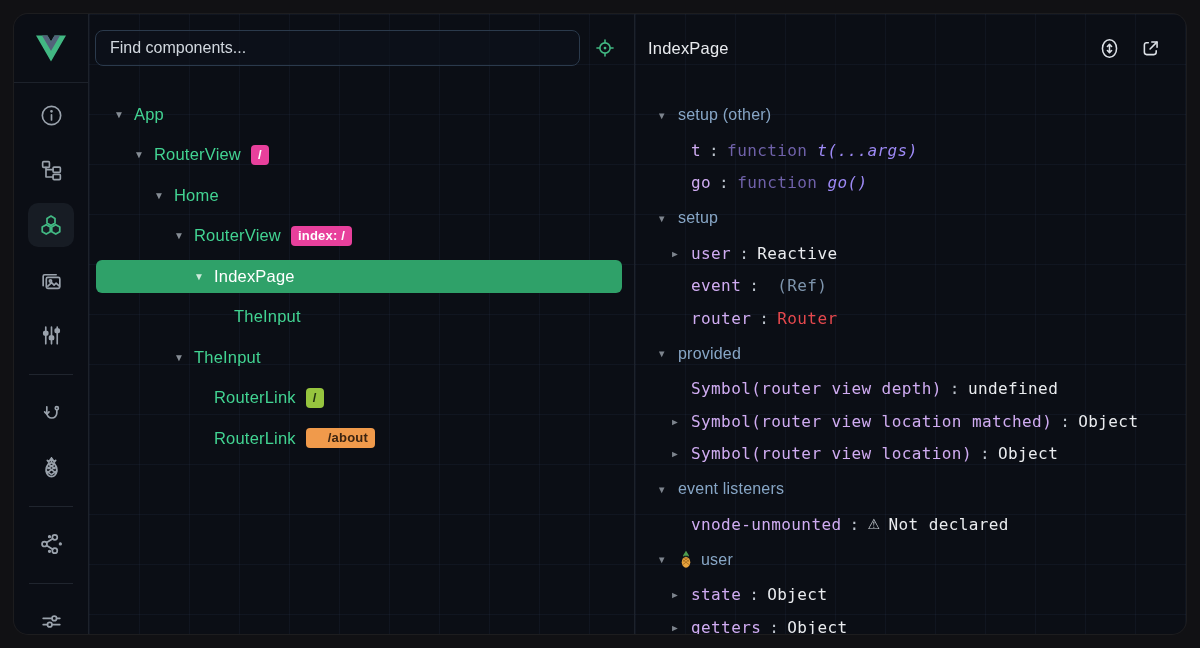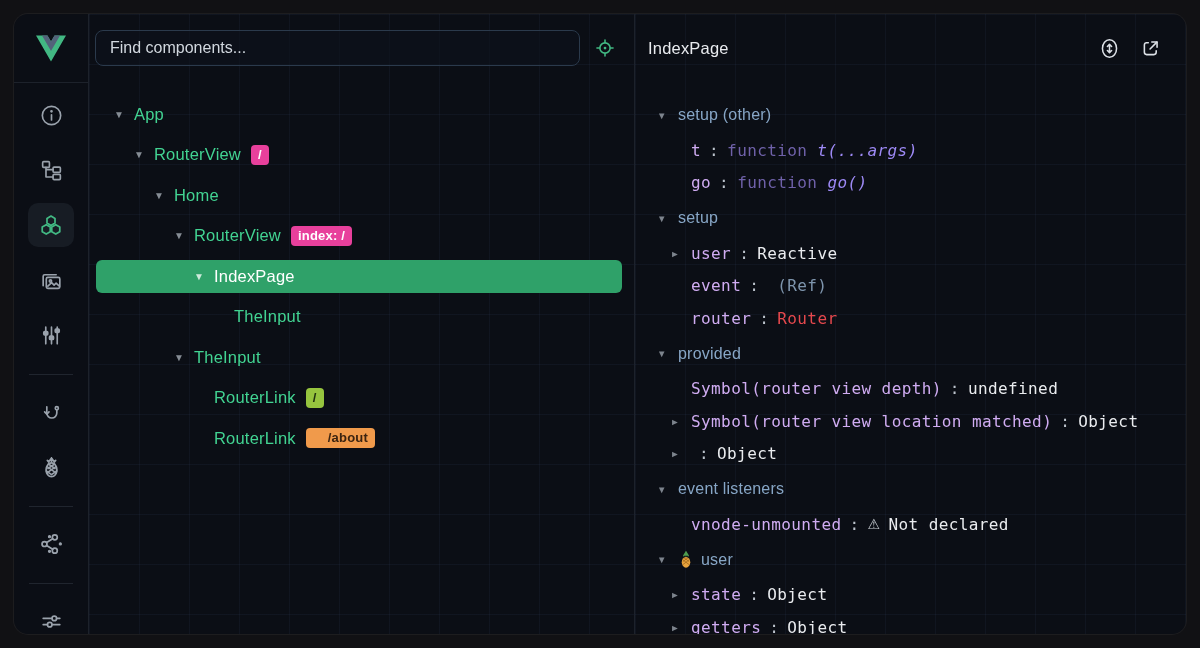--- a/index.html
+++ b/index.html
@@ -303,20 +303,21 @@
             <span class="v-plain">undefined</span>
           </div>
           <div class="state-row expandable">
             <span class="caret">▶</span>
             <span class="k">Symbol(router view location matched)</span>
             <span class="sep">:</span>
             <span class="v-plain">Object</span>
           </div>
           <div class="state-row expandable">
             <span class="caret">▶</span>
+            <span class="k">Symbol(router view location)</span>
             <span class="sep">:</span>
             <span class="v-plain">Object</span>
           </div>
         </div>
         <div>
           <div class="sec-head">
             <span class="caret">▼</span>
             <span>event listeners</span>
           </div>
           <div class="state-row">

